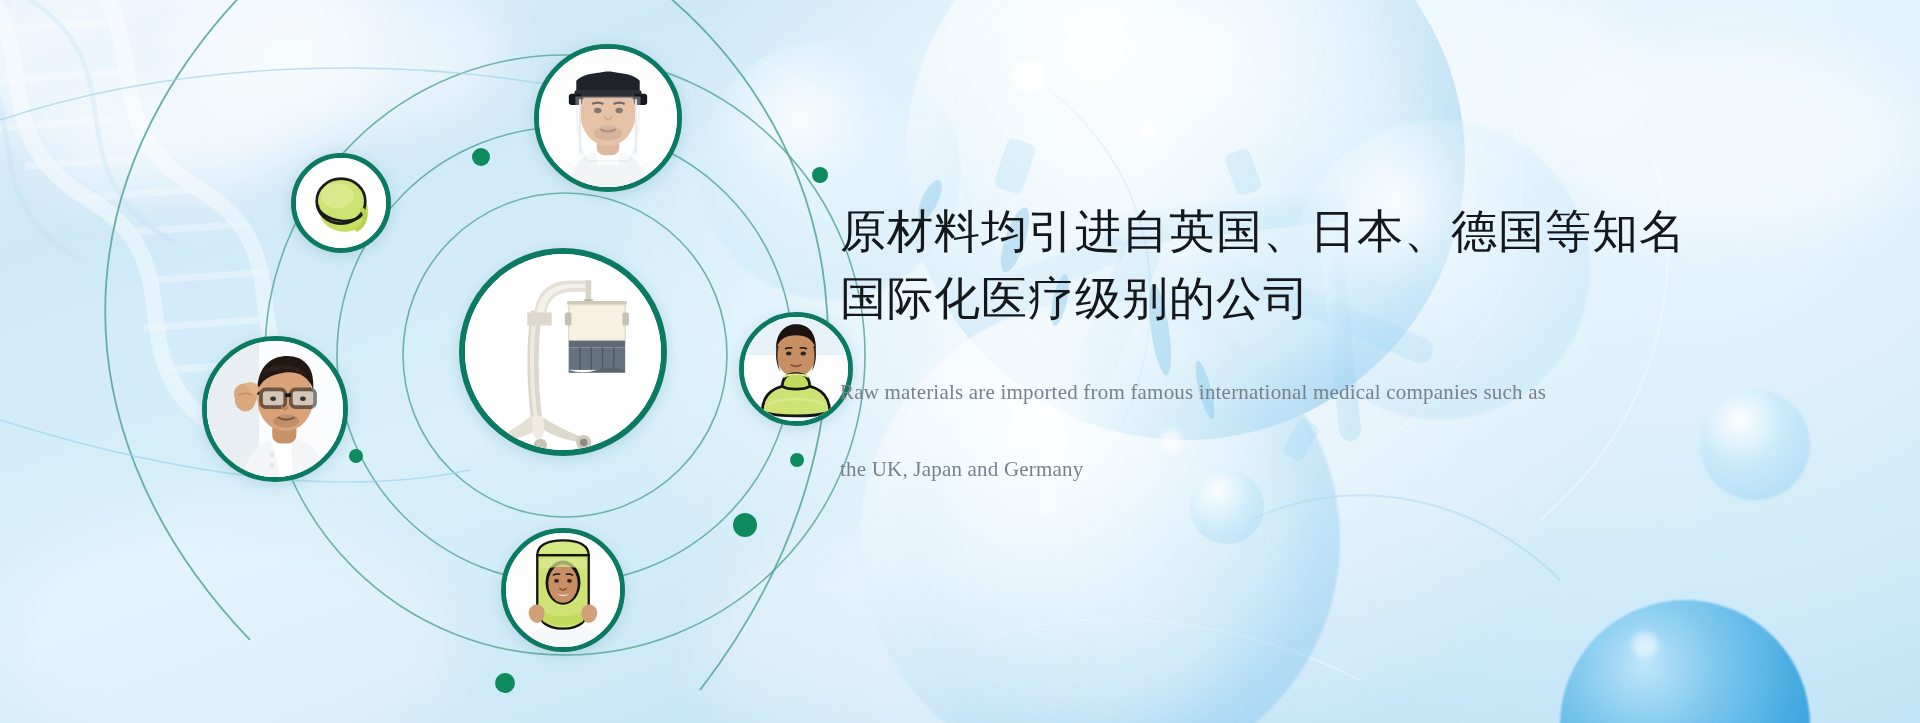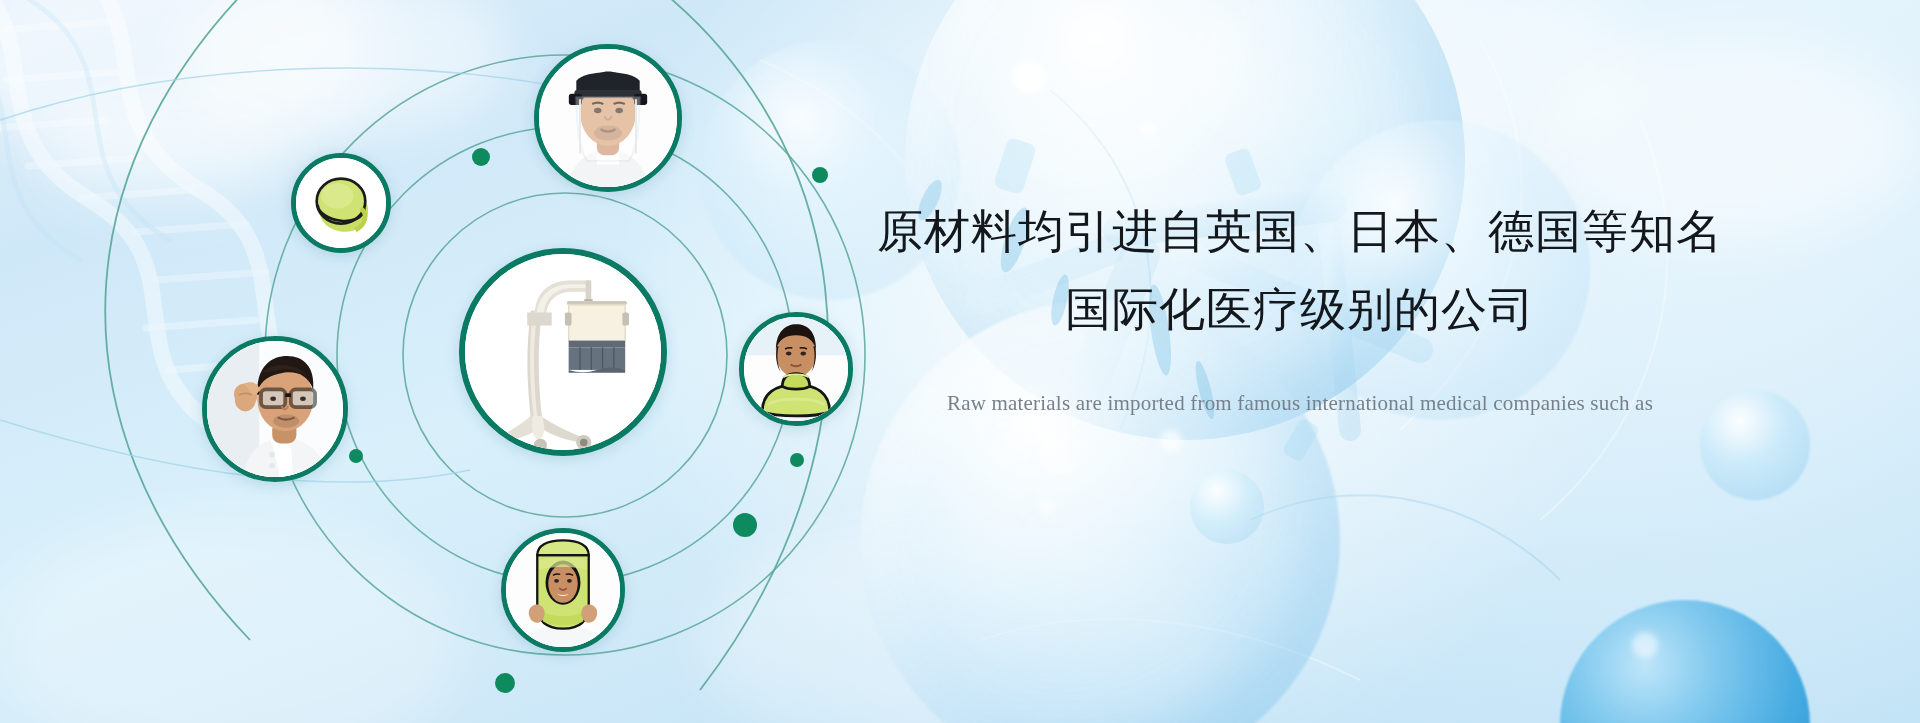--- a/index.html
+++ b/index.html
@@ -87,28 +87,28 @@
     box-sizing:border-box;
     overflow:hidden;
     box-shadow:0 3px 14px rgba(40,110,140,0.18);
   }
   .node .photo{position:absolute;inset:0;}
 
   .dot{position:absolute;border-radius:50%;}
 
   
   .copy{
-    position:absolute;right:160px;top:200px;width:920px;text-align:center;
+    position:absolute;right:160px;top:200px;width:920px;text-align:left;
   }
   .cn-line{
     font-family:"DejaVu Sans","Liberation Sans",sans-serif;
     font-size:46px;line-height:62px;color:#14181c;letter-spacing:1px;
     font-weight:400;white-space:nowrap;
   }
-  .cn-line.l2{margin-top:16px;}
+  .cn-line.l2{margin-top:5px;}
   .en-block{
     margin-top:44px;
     font-family:"Liberation Serif","DejaVu Serif",serif;
     font-size:21px;line-height:39px;color:#77818c;letter-spacing:.2px;
     font-weight:400;
   }
   .en-line{white-space:nowrap;margin-top:38px;}
 </style>
 </head>
 <body>
@@ -415,16 +415,17 @@
         <path d="M98,92 C102,84 96,76 88,78 C82,80 80,88 84,94 C88,100 96,98 98,92 Z" fill="#d2a078"></path>
       </svg>
     </div>
   </div>
 
   <div class="copy">
     <div class="cn-line l1">原材料均引进自英国、日本、德国等知名</div>
     <div class="cn-line l2">国际化医疗级别的公司</div>
     <div class="en-block">
       <div class="en-line">Raw materials are imported from famous international medical companies such as</div>
+      <div class="en-line">the UK, Japan and Germany</div>
     </div>
   </div>
 
 </div>
 
 </body></html>

